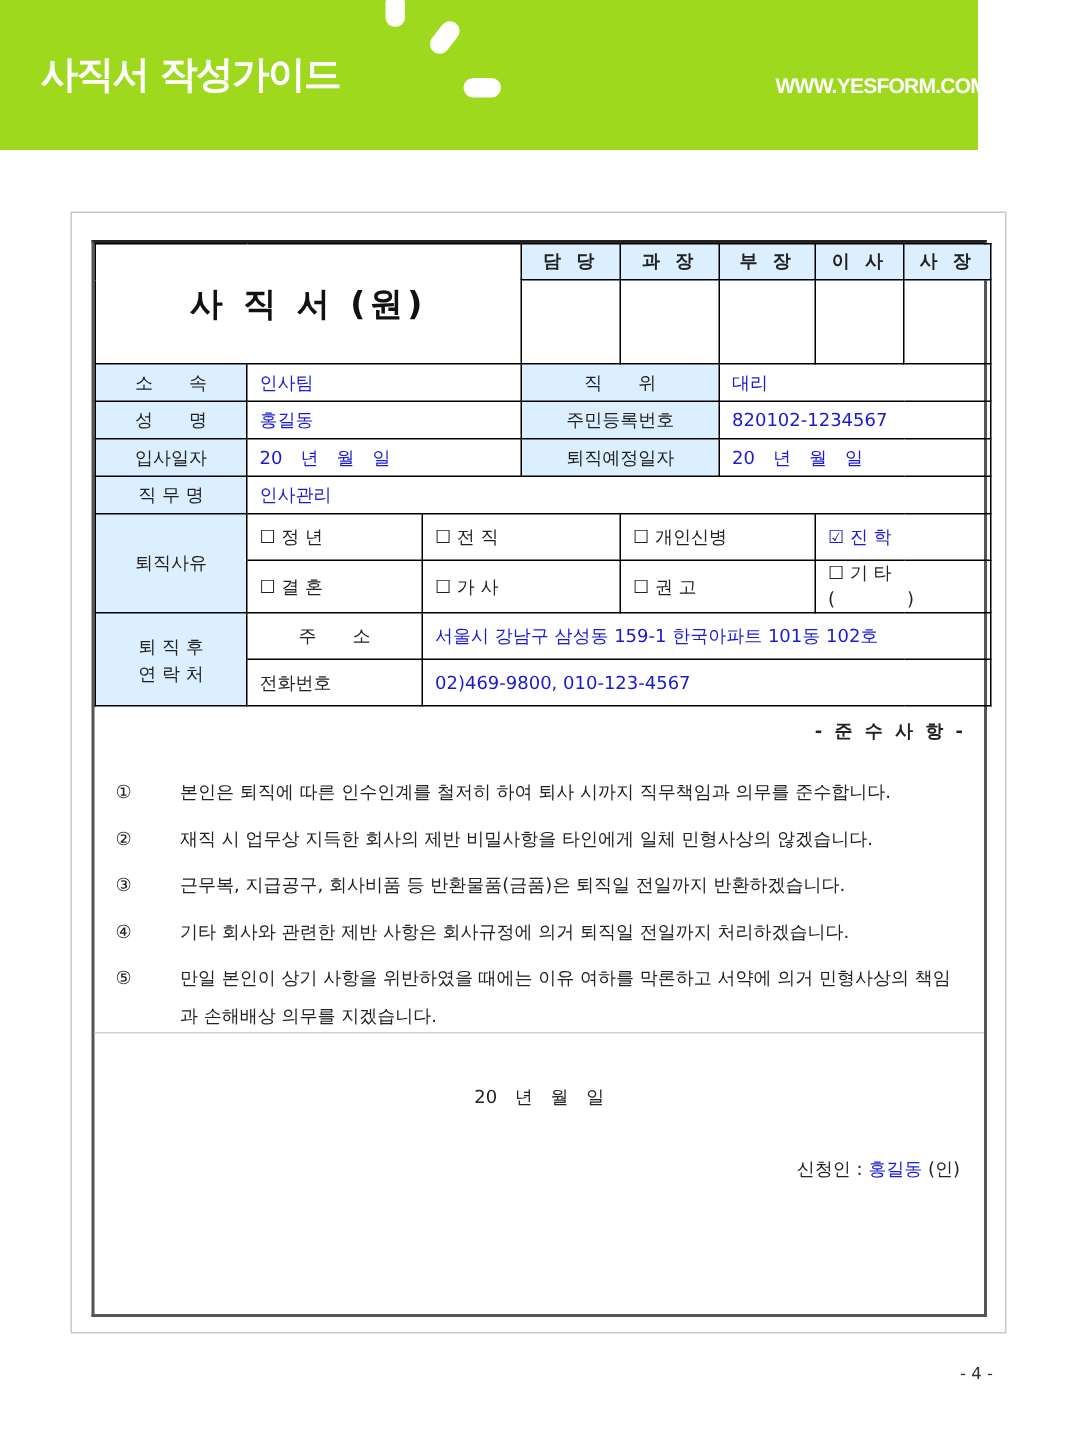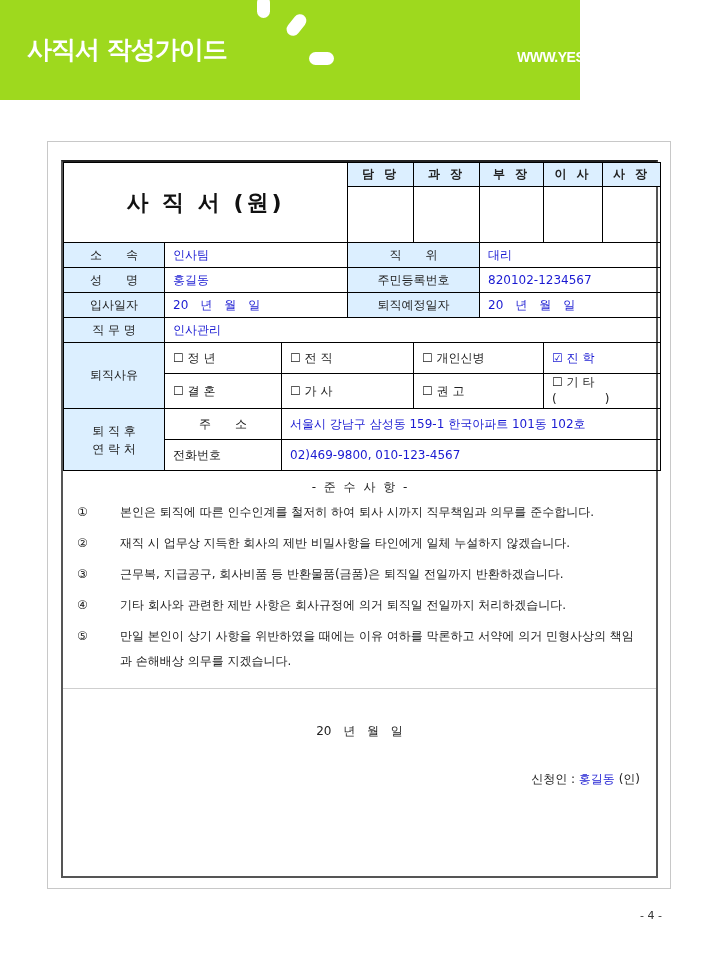--- a/index.html
+++ b/index.html
@@ -1,19 +1,19 @@
 <!DOCTYPE html>
 <html><head>
 <meta charset="utf-8">
 <style>
   * { box-sizing: border-box; margin: 0; padding: 0; }
   html, body { width: 720px; height: 960px; background: #ffffff; overflow: hidden; }
   body { font-family: "DejaVu Sans", "Liberation Sans", sans-serif; color: #222; position: relative; }
 
-  .banner { position: absolute; left: 0; top: 0; width: 580px; height: 100px; background: #9ed91e; }
+  .banner { position: absolute; left: 0; top: 0; width: 652px; height: 100px; background: #9ed91e; }
   .banner-title { position: absolute; left: 27px; top: 33px; font-size: 25px; font-weight: bold; color: #fff; letter-spacing: -1px; }
   .banner-url { position: absolute; left: 517px; top: 49px; font-size: 14px; font-weight: bold; color: #fff; letter-spacing: -0.5px; font-family: "Liberation Sans", sans-serif; }
   .deco { position: absolute; background: #fff; border-radius: 7px; }
   .deco1 { left: 257px; top: -4px; width: 13px; height: 22px; }
   .deco2 { left: 290px; top: 13px; width: 13px; height: 24px; transform: rotate(38deg); }
   .deco3 { left: 309px; top: 52px; width: 25px; height: 13px; }
 
   .frame { position: absolute; left: 47px; top: 141px; width: 624px; height: 748px; border: 1px solid #c8c8c8; background: #fff; }
   .doc { position: absolute; left: 61px; top: 160px; width: 597px; height: 718px; border: 2px solid #555; border-top-color: #222; }
 
@@ -22,21 +22,21 @@
   .lbl { background: #dcefff; text-align: center; color: #222; margin-top: 28px; }
   .val { color: #1a1ad2; }
   .title-cell { text-align: center; font-size: 22px; font-weight: bold; color: #111; letter-spacing: 3px; }
   .appr-h { background: #dcefff; text-align: center; font-weight: bold; color: #222; height: 24px !important; letter-spacing: 3px; }
   .appr-b { height: 56px !important; }
   .chk { color: #222; }
   .chk.on { color: #1a1ad2; margin-top: 20px; }
 
   .oath { height: 60px; padding: 8px 20px 0 20px; font-size: 12px; line-height: 25px; border-bottom: 1px solid #cfcfcf; }
   .rules { height: 218px; padding: 8px 12px 0 14px; font-size: 12px; border-bottom: 1px solid #cfcfcf; }
-  .rules-title { text-align: center; font-weight: normal; margin-bottom: 4px; letter-spacing: 2px; }
+  .rules-title { text-align: right; font-weight: bold; margin-bottom: 20px; letter-spacing: 2px; }
   .rule { line-height: 25px; margin-bottom: 6px; display: flex; }
   .rule .num { width: 19px; flex: none; }
   .rule .txt { flex: 1; margin-left: 24px; }
   .sign { position: relative; height: 128px; font-size: 12px; }
   .sign-date { position: absolute; left: 0; right: 0; top: 34px; text-align: center; word-spacing: 8px; }
   .sign-applicant { position: absolute; right: 16px; top: 82px; }
   .sign-applicant .val { color: #1a1ad2; }
   .pagenum { position: absolute; left: 640px; top: 909px; font-size: 11px; color: #333; }
 </style>
 </head>
@@ -132,21 +132,21 @@
 
 
   <div class="rules">
     <div class="rules-title">- 준 수 사 항 -</div>
     <div class="rule">
       <span class="num">①</span>
       <span class="txt">본인은 퇴직에 따른 인수인계를 철저히 하여 퇴사 시까지 직무책임과 의무를  준수합니다.</span>
     </div>
     <div class="rule">
       <span class="num">②</span>
-      <span class="txt">재직 시 업무상 지득한 회사의 제반 비밀사항을 타인에게 일체 누설하지 않겠습니다.</span>
+      <span class="txt">재직 시 업무상 지득한 회사의 제반 비밀사항을 타인에게 일체 민형사상의 않겠습니다.</span>
     </div>
     <div class="rule">
       <span class="num">③</span>
       <span class="txt">근무복, 지급공구, 회사비품 등 반환물품(금품)은 퇴직일 전일까지 반환하겠습니다.</span>
     </div>
     <div class="rule">
       <span class="num">④</span>
       <span class="txt">기타 회사와 관련한 제반 사항은 회사규정에 의거 퇴직일 전일까지 처리하겠습니다.</span>
     </div>
     <div class="rule">

